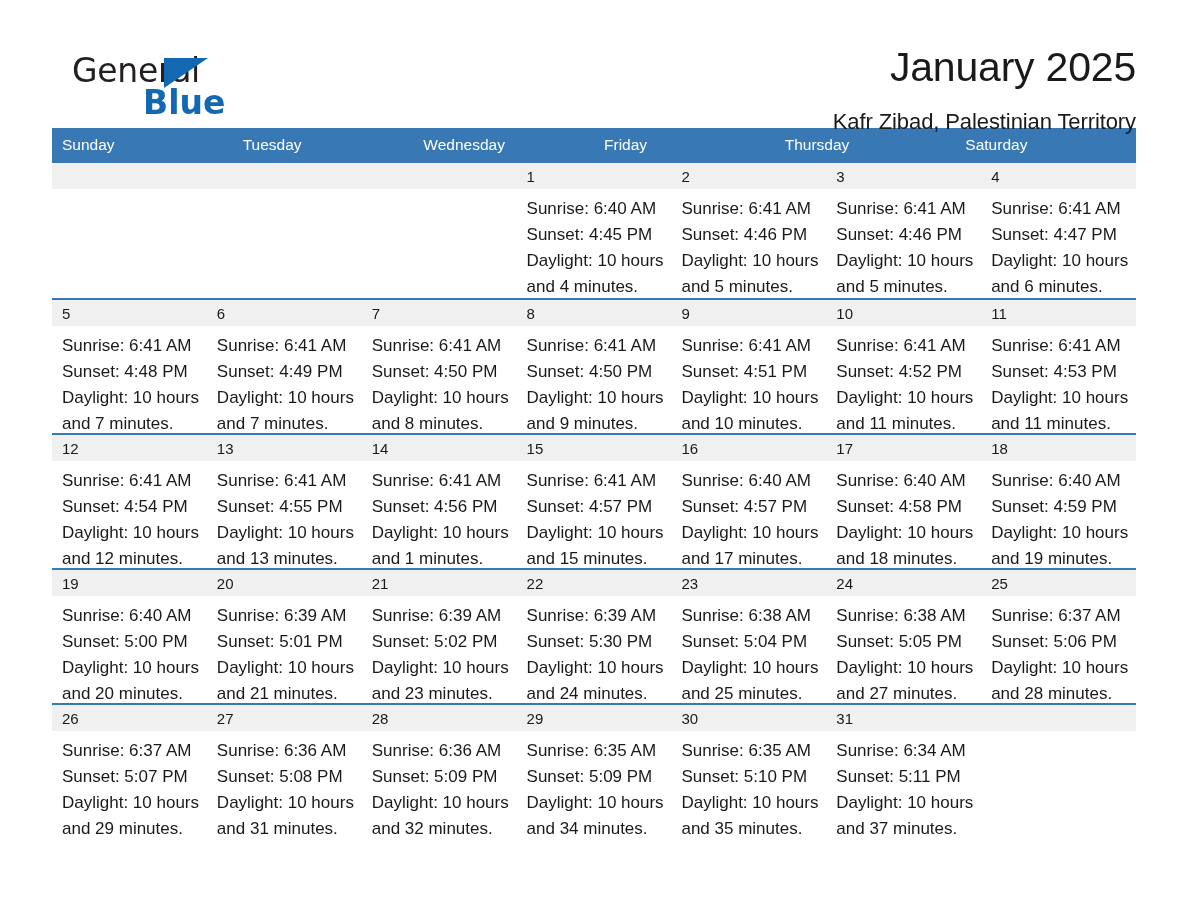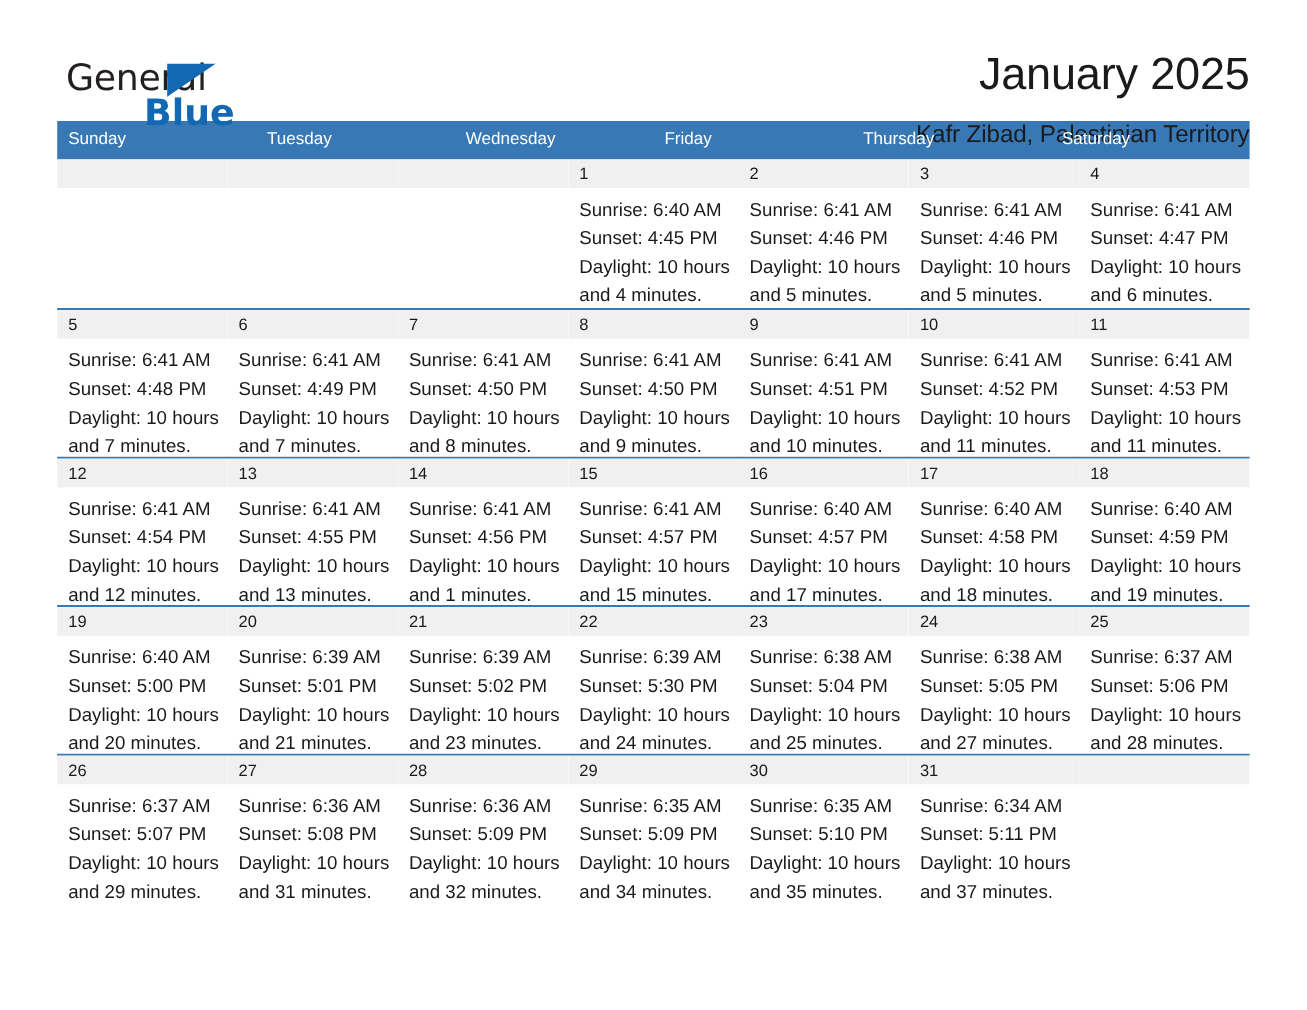--- a/index.html
+++ b/index.html
@@ -17,20 +17,21 @@
     padding: 0 52px;
   }
 
   
   .topbar {
     display: flex;
     align-items: flex-start;
     justify-content: space-between;
     padding-top: 42px;
     height: 110px;
+    margin-left: 12px;
   }
   .logo { position: relative; width: 200px; height: 80px; }
   .logo-general {
     font-size: 33px;
     color: #231f20;
     letter-spacing: -0.3px;
     line-height: 1;
     position: absolute;
     left: 8px;
     top: 12px;
@@ -65,21 +66,21 @@
   }
   .cal-subtitle {
     font-size: 22px;
     color: #1a1a1a;
     font-weight: 400;
     margin-top: 18px;
     letter-spacing: -0.1px;
   }
 
   
-  .calendar { width: 1084px; margin-top: 0; }
+  .calendar { width: 1084px; margin-top: 18px; }
   .dow-row { display: flex; background: #3878b4; }
   .dow {
     flex: 1 1 0;
     color: #ffffff;
     font-size: 15.5px;
     padding: 7px 0 8px 10px;
     line-height: 1.3;
   }
   .week {
     display: flex;

